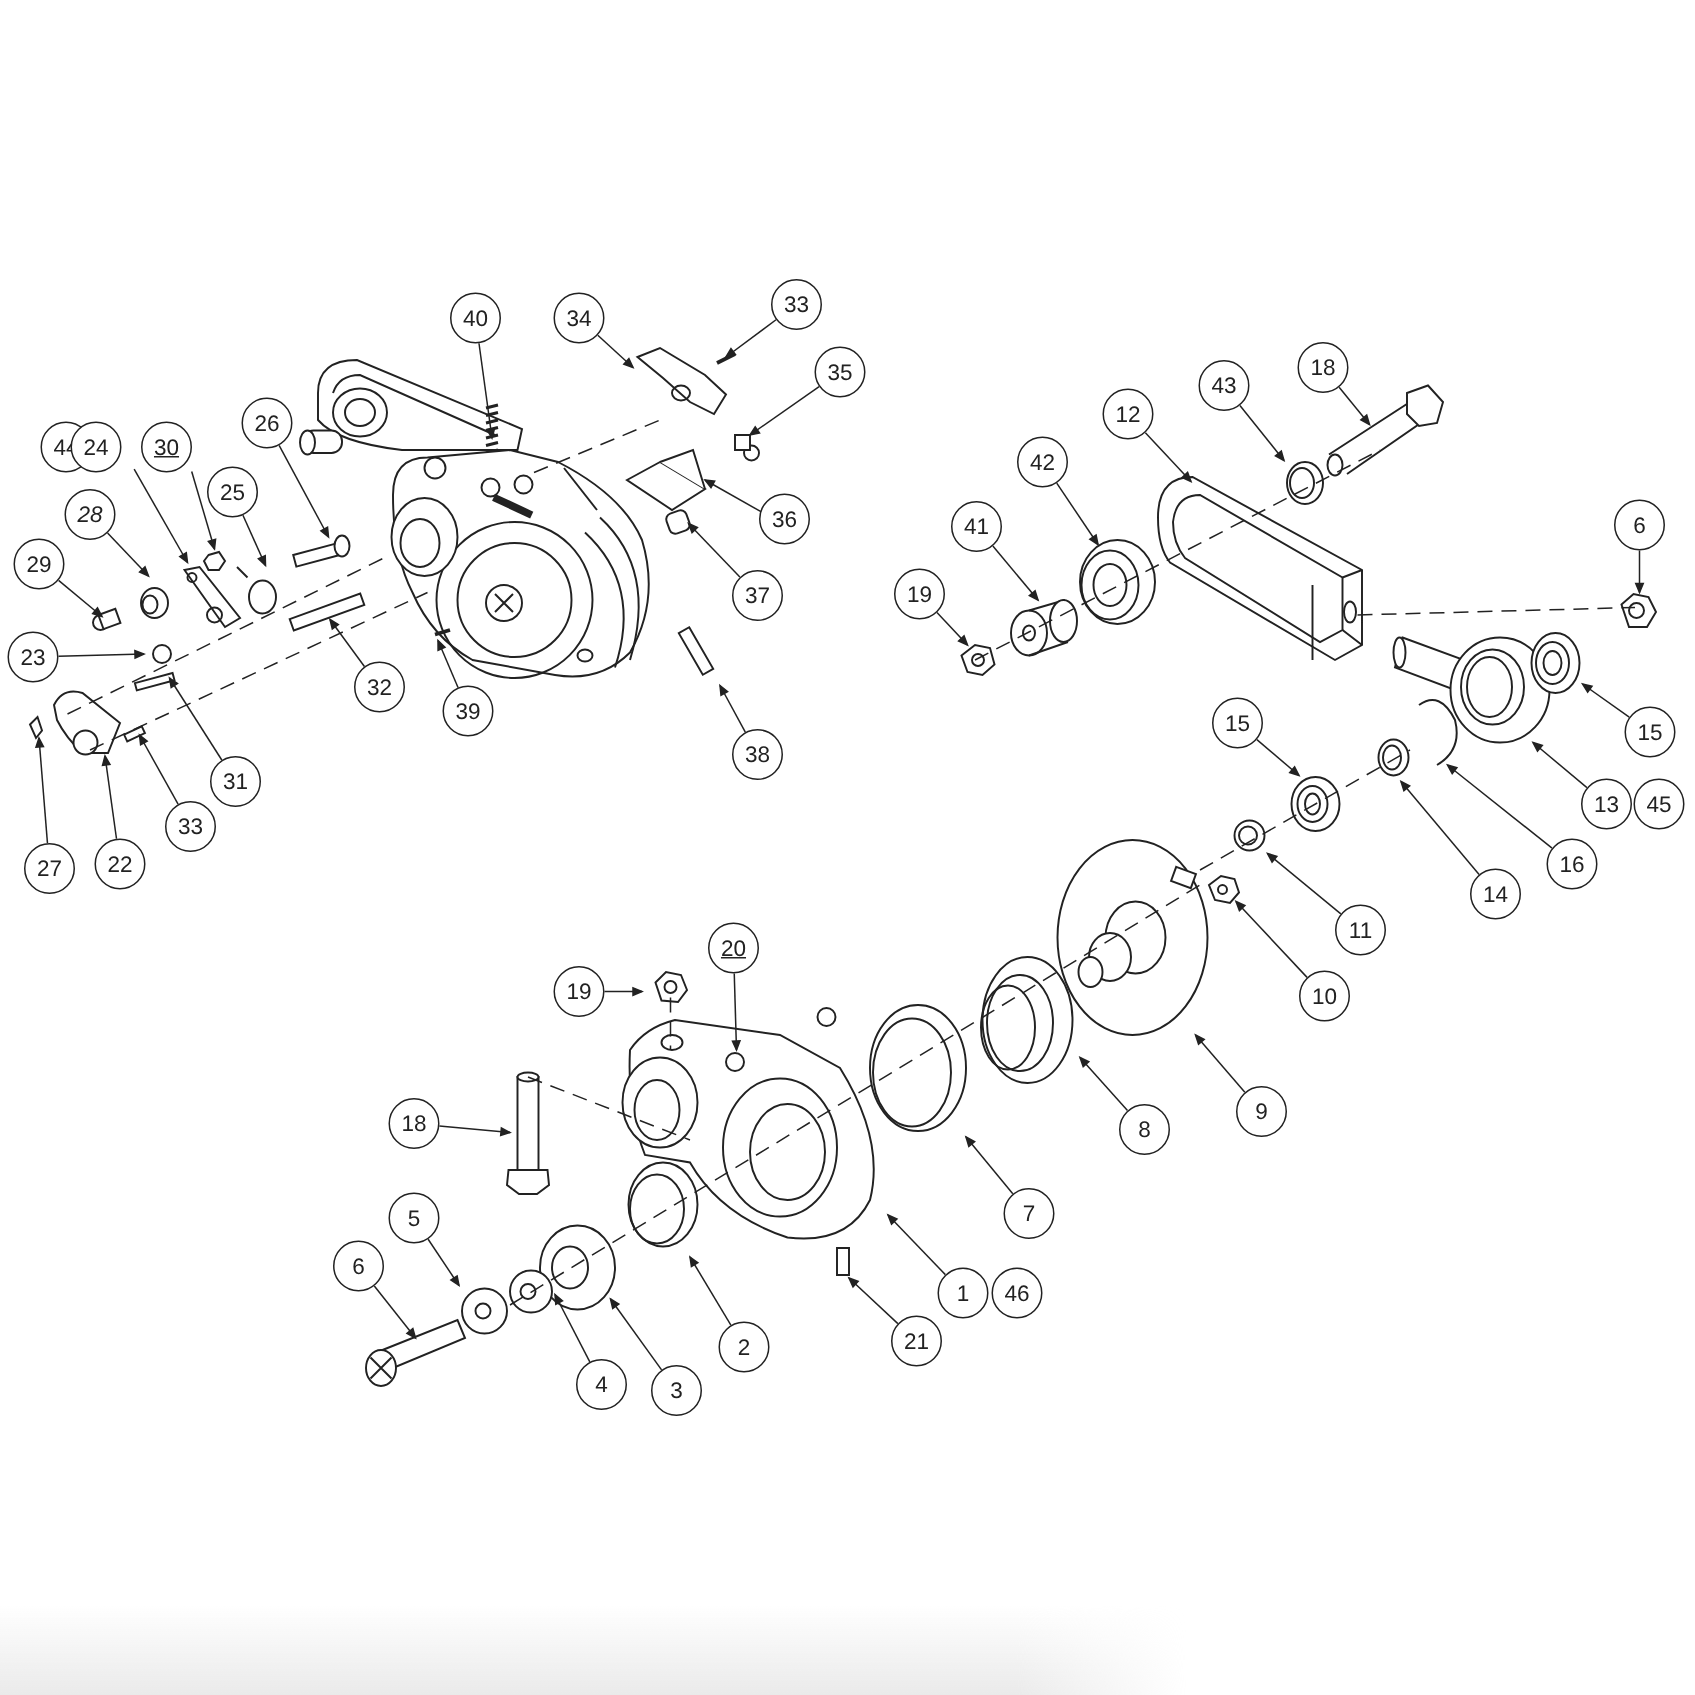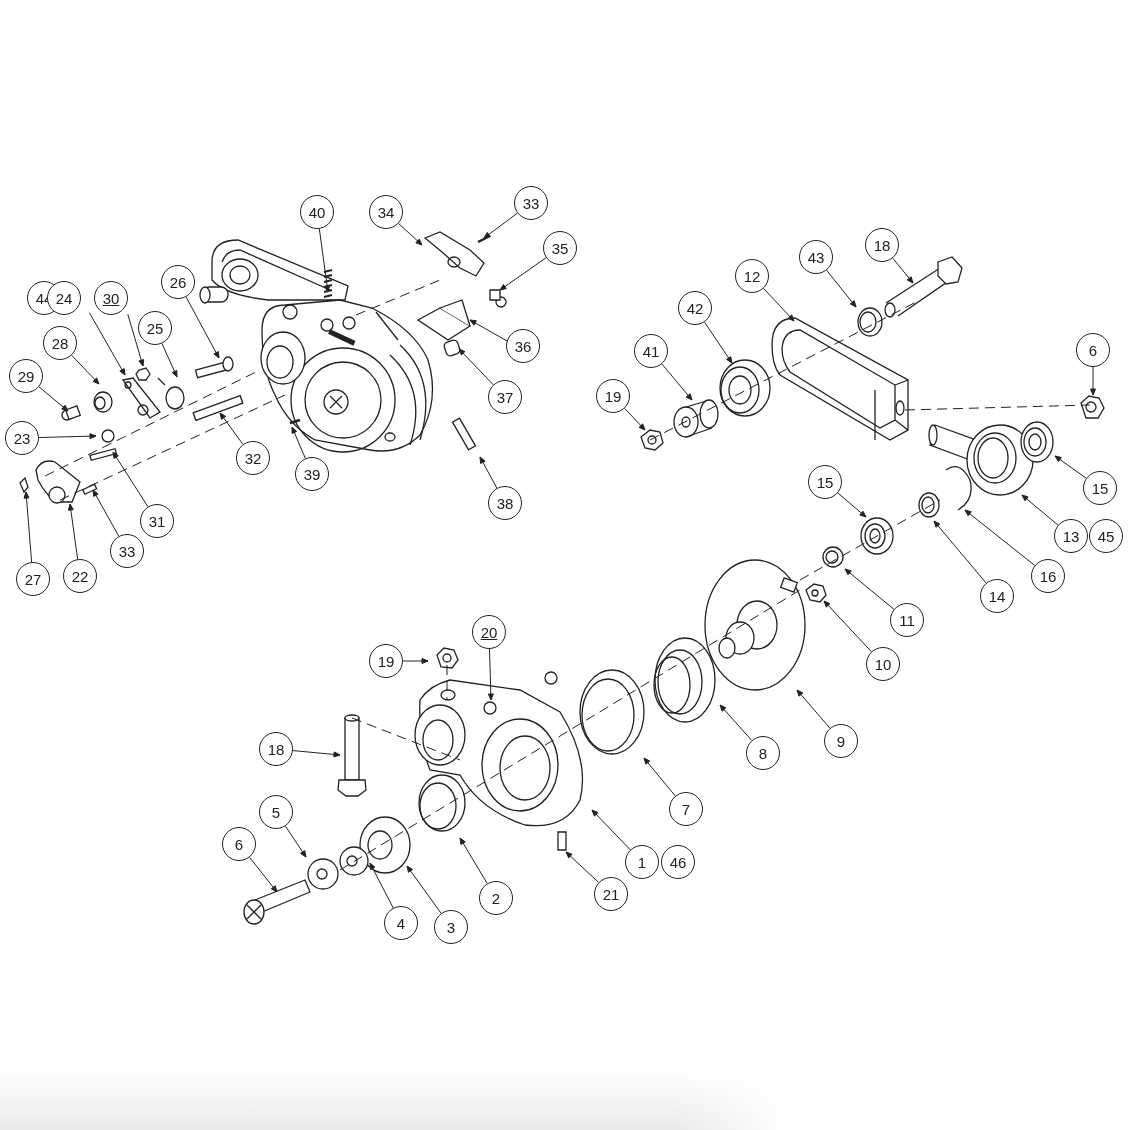--- a/index.html
+++ b/index.html
@@ -327,21 +327,21 @@
 
 <div id="balloons">
     <div class="balloon" style="left: 317px; top: 212px;">40</div>
     <div class="balloon" style="left: 386px; top: 212px;">34</div>
     <div class="balloon" style="left: 531px; top: 203px;">33</div>
     <div class="balloon" style="left: 560px; top: 248px;">35</div>
     <div class="balloon" style="left: 44px; top: 298px;">44</div>
     <div class="balloon" style="left: 64px; top: 298px; text-align: right;">24</div>
     <div class="balloon" style="left: 111px; top: 298px; text-decoration: underline;">30</div>
     <div class="balloon" style="left: 178px; top: 282px;">26</div>
-    <div class="balloon" style="left: 60px; top: 343px;">28</div>
+    <div class="balloon" style="left: 60px; top: 343px; font-style: italic;">28</div>
     <div class="balloon" style="left: 155px; top: 328px;">25</div>
     <div class="balloon" style="left: 26px; top: 376px;">29</div>
     <div class="balloon" style="left: 523px; top: 346px; text-align: right;">36</div>
     <div class="balloon" style="left: 505px; top: 397px;">37</div>
     <div class="balloon" style="left: 22px; top: 438px;">23</div>
     <div class="balloon" style="left: 253px; top: 458px;">32</div>
     <div class="balloon" style="left: 312px; top: 474px;">39</div>
     <div class="balloon" style="left: 505px; top: 503px;">38</div>
     <div class="balloon" style="left: 157px; top: 521px;">31</div>
     <div class="balloon" style="left: 127px; top: 551px;">33</div>

